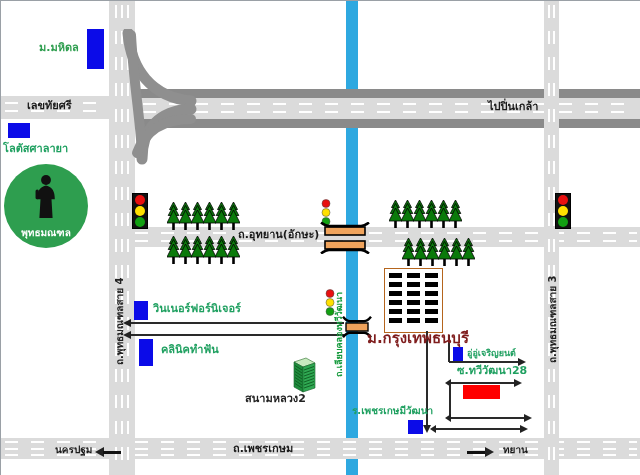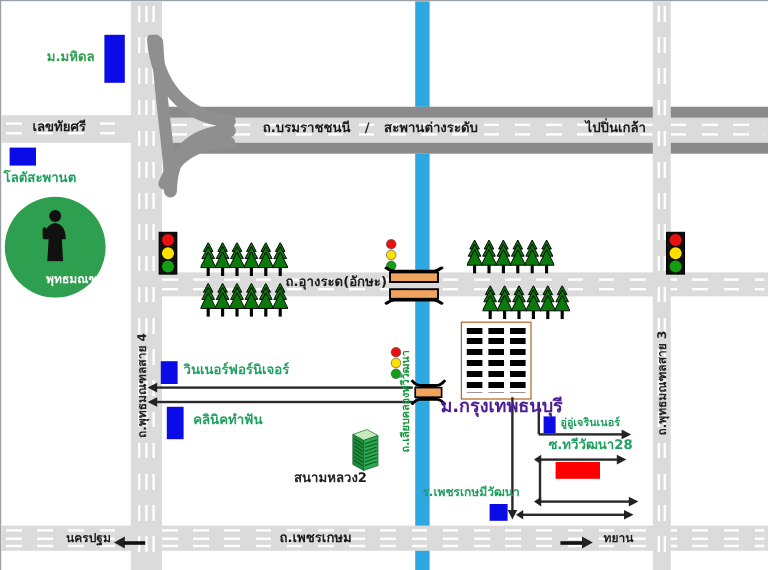--- a/index.html
+++ b/index.html
@@ -125,27 +125,22 @@
   <svg class="abs" style="left:100px;top:28px;z-index:3" width="115" height="140" viewBox="0 0 115 140">
     <g fill="none" stroke="#8F8F8F" stroke-linecap="round">
       <path d="M27,4 C30,40 50,68 90,72" stroke-width="11"></path>
       <path d="M41,130 C41,100 58,82 90,80" stroke-width="11"></path>
       <path d="M30,6 C33,60 41,100 41,130" stroke-width="10"></path>
       <path d="M90,90 C62,90 44,102 36,124" stroke-width="10"></path>
     </g>
   </svg>
 
   <div class="lbl" style="left:26px;top:99px">เลขทัยศรี</div>
-  <div class="lbl" style="left:218px;top:100px;display:flex;gap:12px">
-    <span>ถ.บรมราชชนนี</span>
-    <span>/</span>
-    <span>สะพานต่างระดับ</span>
-  </div>
   <div class="lbl" style="left:487px;top:100px">ไปปิ่นเกล้า</div>
-  <div class="lbl" style="left:237px;top:228px">ถ.อุางระด(อักษะ)</div>
+  <div class="lbl" style="left:237px;top:228px">ถ.อุทยาน(อักษะ)</div>
   <div class="lbl" style="left:232px;top:442px">ถ.เพชรเกษม</div>
   <div class="lbl" style="left:54px;top:443px;font-size:10px">นครปฐม</div>
   <div class="lbl" style="left:502px;top:443px;font-size:10px">ทยาน</div>
   <div class="vlabel" style="left:111px;top:238px;height:126px">ถ.พุทธมณฑลสาย 4</div>
   <div class="vlabel" style="left:544px;top:238px;height:124px">ถ.พุทธมณฑลสาย 3</div>
   <div class="vlabel green" style="left:331px;top:272px;height:104px;font-size:9px;color:#159A3C">ถ.เลียบคลองทวีวัฒนา</div>
 
   <div class="abs" style="left:94px;top:446px;z-index:6">
     <div class="ah ah-left" style="left:0;top:0;border-right-width:9px;border-top-width:5px;border-bottom-width:5px"></div>
     <div class="rline" style="left:8px;top:3.5px;width:18px;height:3px;background:#111"></div>
@@ -258,44 +253,44 @@
   <svg class="abs" style="left:341px;top:315px;z-index:5" width="30" height="22" viewBox="0 0 30 22">
     <rect x="4" y="7" width="22" height="8" fill="#EFA35C" stroke="#000" stroke-width="1.4"></rect>
     <path d="M1,0.8 C4,4.5 6,5.2 8,5.2 L22,5.2 C24,5.2 26,4.5 29,0.8" stroke="#000" stroke-width="2.4" fill="none"></path>
     <path d="M1,21.2 C4,17.5 6,16.8 8,16.8 L22,16.8 C24,16.8 26,17.5 29,21.2" stroke="#000" stroke-width="2.4" fill="none"></path>
   </svg>
 
   <div class="abs" style="left:3px;top:163px;width:84px;height:84px;border-radius:50%;background:#2E9E4F;z-index:3">
     <svg width="34" height="44" style="position:absolute;left:25px;top:10px" viewBox="0 0 30 40">
         <use href="#sym-buddha"></use>
       </svg>
-    <div style="position:absolute;bottom:8px;width:100%;text-align:right;color:#fff;font-size:10px;font-weight:bold">พุทธมณฑล</div>
+    <div style="position:absolute;bottom:8px;width:100%;text-align:center;color:#fff;font-size:10px;font-weight:bold">พุทธมณฑล</div>
   </div>
 
   <div class="bluerect" style="left:86px;top:28px;width:17px;height:40px"></div>
   <div class="lbl green" style="left:38px;top:41px;color:#2E9E4F">ม.มหิดล</div>
 
   <div class="bluerect" style="left:7px;top:122px;width:22px;height:15px"></div>
-  <div class="lbl green" style="left:2px;top:142px">โลตัสะพานต</div>
+  <div class="lbl green" style="left:2px;top:142px">โลตัสศาลายา</div>
 
   <div class="bluerect" style="left:133px;top:300px;width:14px;height:19px"></div>
   <div class="lbl green" style="left:152px;top:302px">วินเนอร์ฟอร์นิเจอร์</div>
 
   <div class="bluerect" style="left:138px;top:338px;width:14px;height:27px"></div>
   <div class="lbl green" style="left:160px;top:343px">คลินิคทำฟัน</div>
 
   <div class="abs" style="left:383px;top:267px;width:57px;height:63px;background:#fff;border:1px solid #B5651D;z-index:4">
     <div class="ustripe" style="left:4px"></div>
     <div class="ustripe" style="left:22px"></div>
     <div class="ustripe" style="left:40px"></div>
   </div>
-  <div class="lbl" style="left:366px;top:329px;color:#4c1d95;font-size:15px">ม.กรุงเทพธนบุรี</div>
+  <div class="lbl" style="left:366px;top:329px;color:#7f1d1d;font-size:15px">ม.กรุงเทพธนบุรี</div>
 
   <div class="bluerect" style="left:452px;top:346px;width:10px;height:14px"></div>
-  <div class="lbl green" style="left:466px;top:348px;font-size:9px">อู่อู่เจรินเนอร์</div>
+  <div class="lbl green" style="left:466px;top:348px;font-size:9px">อู่อู่เจริญยนต์</div>
 
   <div class="lbl green" style="left:456px;top:364px">ซ.ทวีวัฒนา28</div>
   <div class="abs" style="left:462px;top:384px;width:37px;height:14px;background:#FF0000;z-index:5"></div>
 
   <div class="lbl green" style="left:351px;top:404px;font-size:10px">ร.เพชรเกษมีวัฒนา</div>
   <div class="bluerect" style="left:407px;top:419px;width:15px;height:14px"></div>
 
   <svg class="abs" style="left:290px;top:355px;z-index:4" width="27" height="37" viewBox="0 0 27 37">
       <use href="#sym-gbuilding"></use>
     </svg>

